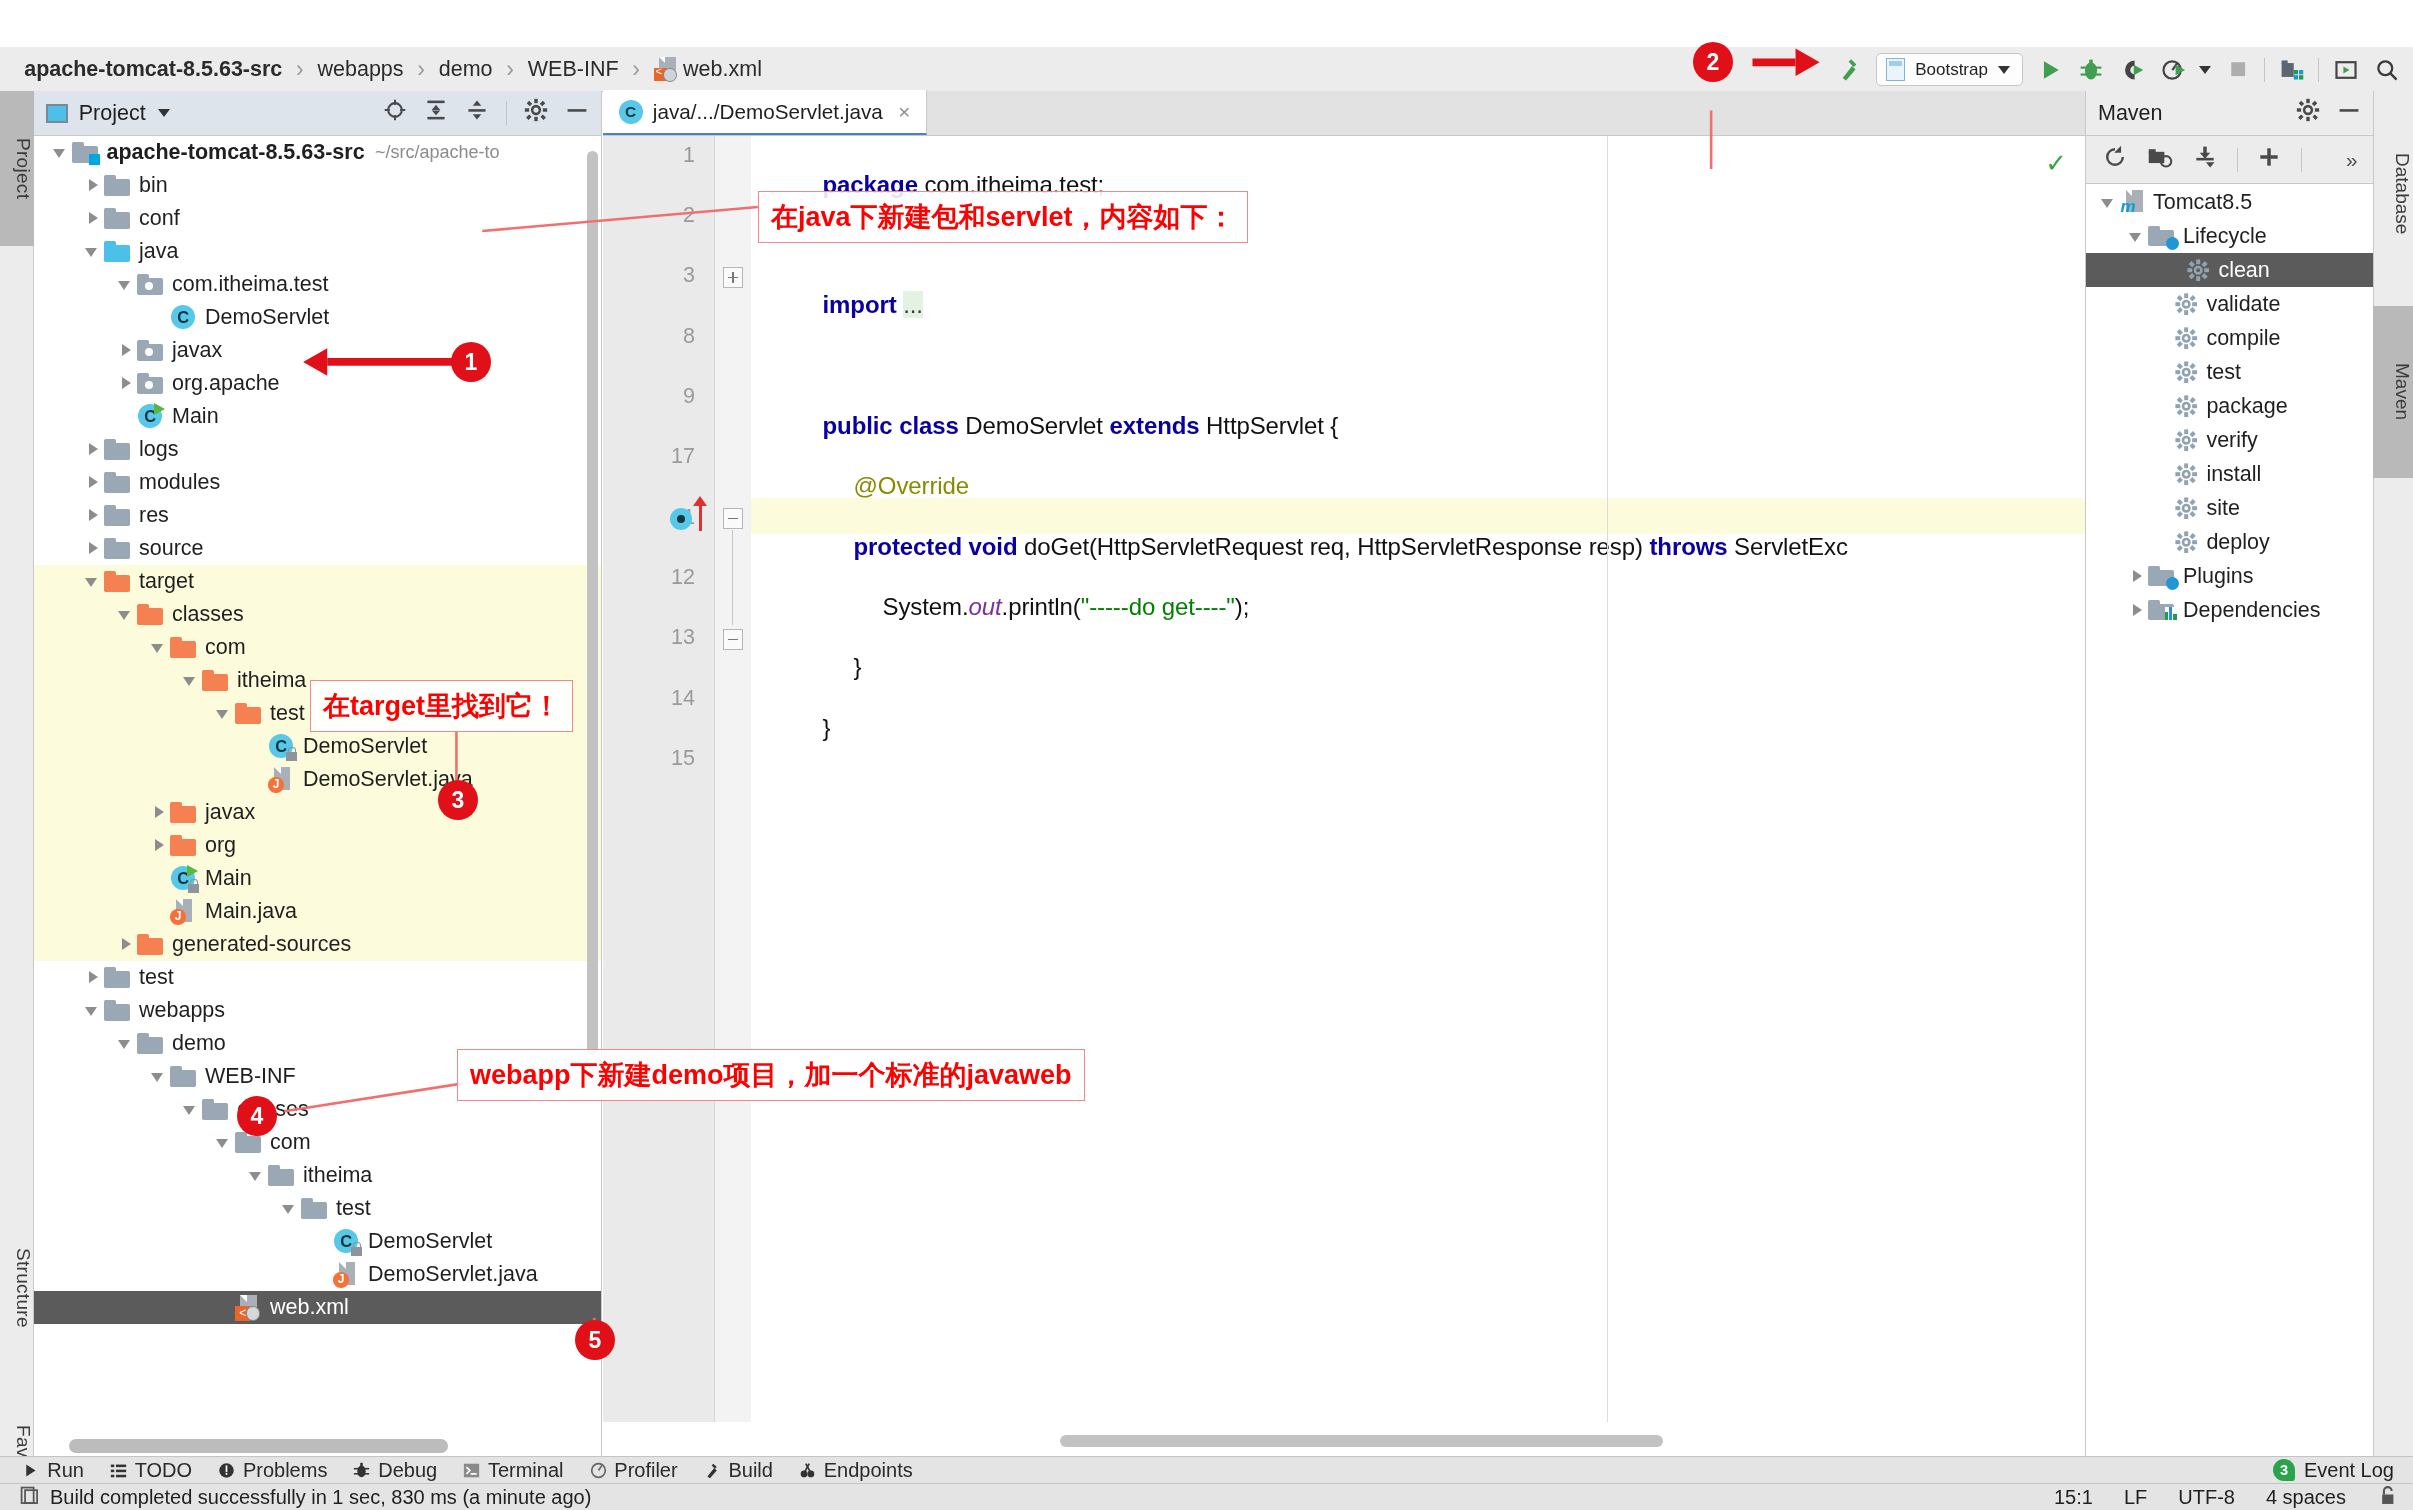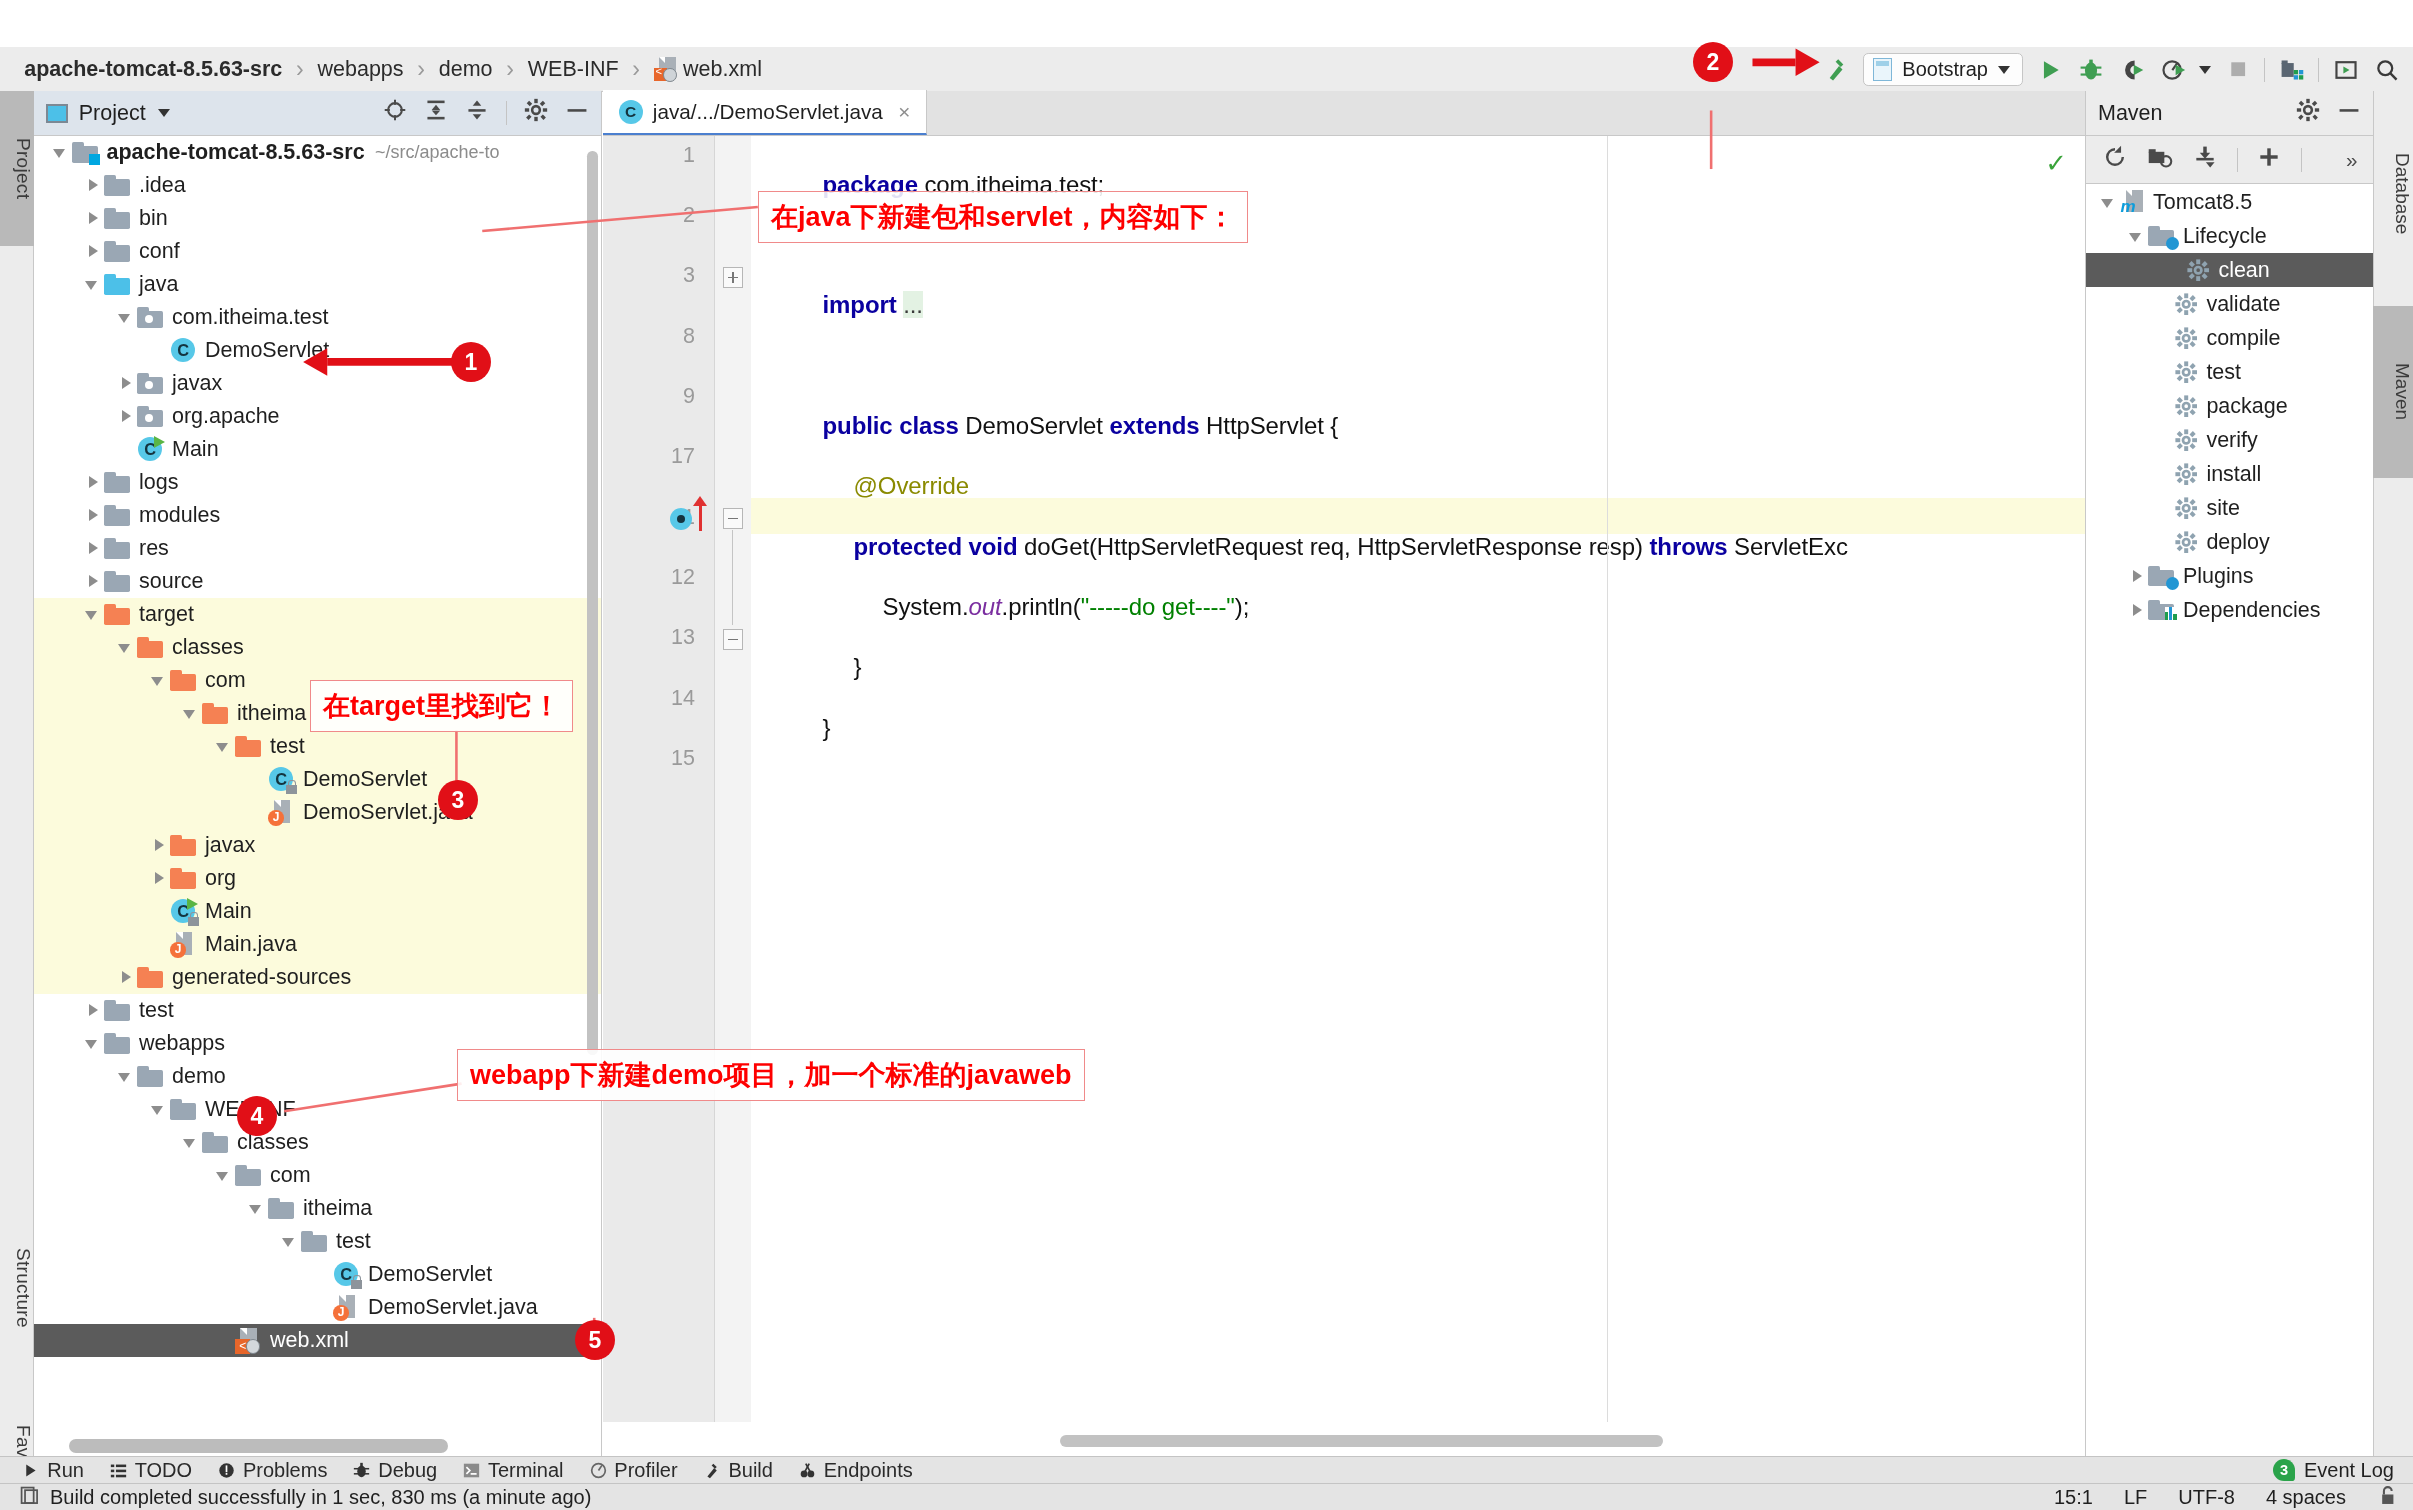--- a/index.html
+++ b/index.html
@@ -44,21 +44,21 @@
     border-left:6.9px solid transparent; border-top:6.9px solid #ffffff; }
   .xmlicon .sq { position:absolute; left:0; bottom:0; width:13px; height:13px; background:#e8662a; }
   .xmlicon .sq:after{ content:"<"; position:absolute; left:1.7px; top:-3.4px; font-size:11.2px; color:#fff;}
   .xmlicon .globe { position:absolute; left:9.5px; bottom:-0.9px; width:13.8px; height:13.8px;
      border-radius:50%; background:#cfd4d8; border:1.7px solid #7d858c; }
 
   .toolbar-right { position:absolute; right:12px; top:0; height:45px; display:flex; align-items:center; gap:12px;}
   .run-config {
     display:flex; align-items:center; gap:10.3px;
     height:33px; padding:0 12px 0 8.6px; border:0.9px solid #c6c6c6; border-radius:5.2px;
-    background:#fdfdfd; font-size:20px;
+    background:#fdfdfd; font-size:17px;
   }
   .cfgicon { width:19px; height:22.4px; border:1.7px solid #7fb7d8; background:#eaf5fb; position:relative;}
   .cfgicon:after{content:""; position:absolute; left:1.7px; top:1.7px; right:1.7px; height:5.2px; background:#9fd0e8;}
   .caret-d { width:0;height:0;border-left:6.9px solid transparent;border-right:6.9px solid transparent;border-top:8.6px solid #333; }
   .ticon { width:29px; height:29px; display:flex; align-items:center; justify-content:center; }
   .tsep { width:0.9px; height:24px; background:#c4c4c4; }
 
   
   .leftstrip { position:absolute; left:0; top:91px; width:34px; bottom:55px; background:#ececec; border-right:0.9px solid #c8c8c8; }
   .vtab { position:absolute; left:0; width:34px; writing-mode:vertical-rl;
@@ -361,29 +361,20 @@
         <div class="row">
           <span style="display:inline-block;width:15.5px"></span>
           <span class="arrow open"></span>
           <span class="folder">
             <span class="t"></span>
             <span class="b"></span>
             <span class="badge-sq"></span>
           </span>
           <span class="nm bold">apache-tomcat-8.5.63-src</span>
           <span class="path-hint">~/src/apache-to</span>
-        </div>
-        <div class="row">
-          <span style="display:inline-block;width:48px"></span>
-          <span class="arrow closed"></span>
-          <span class="folder">
-            <span class="t"></span>
-            <span class="b"></span>
-          </span>
-          <span class="nm">.idea</span>
         </div>
         <div class="row">
           <span style="display:inline-block;width:48px"></span>
           <span class="arrow closed"></span>
           <span class="folder">
             <span class="t"></span>
             <span class="b"></span>
           </span>
           <span class="nm">bin</span>
         </div>

